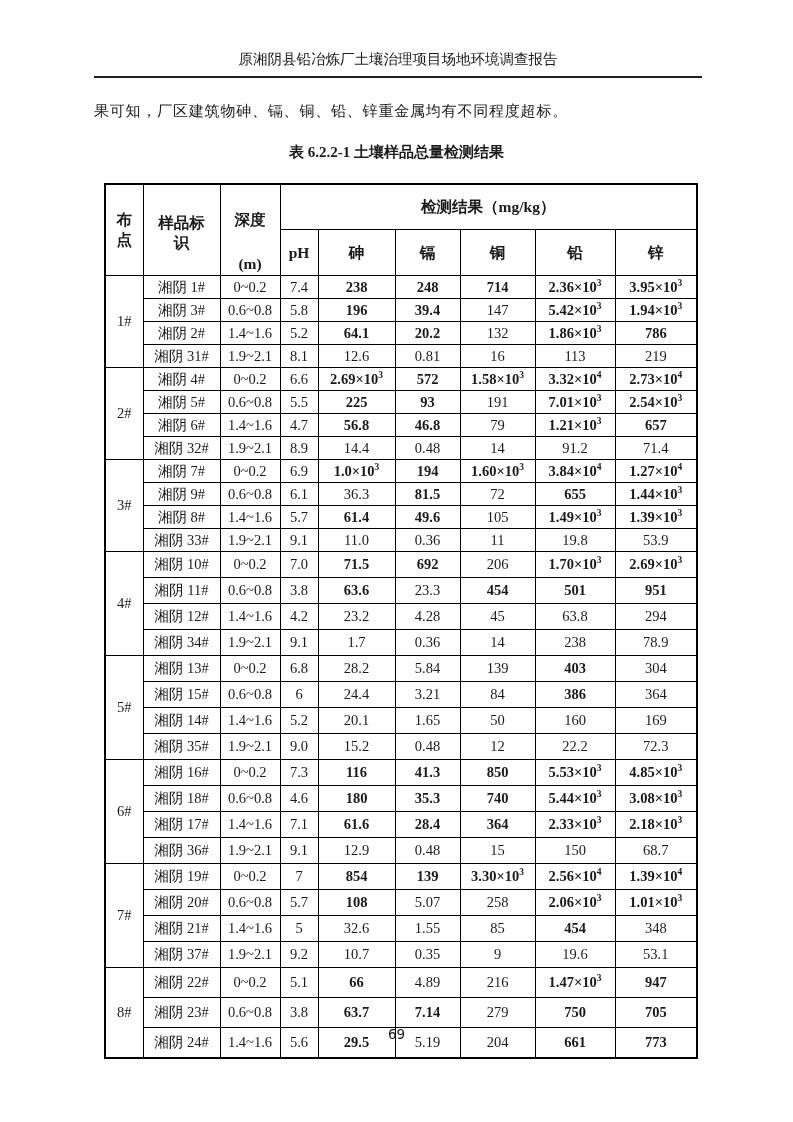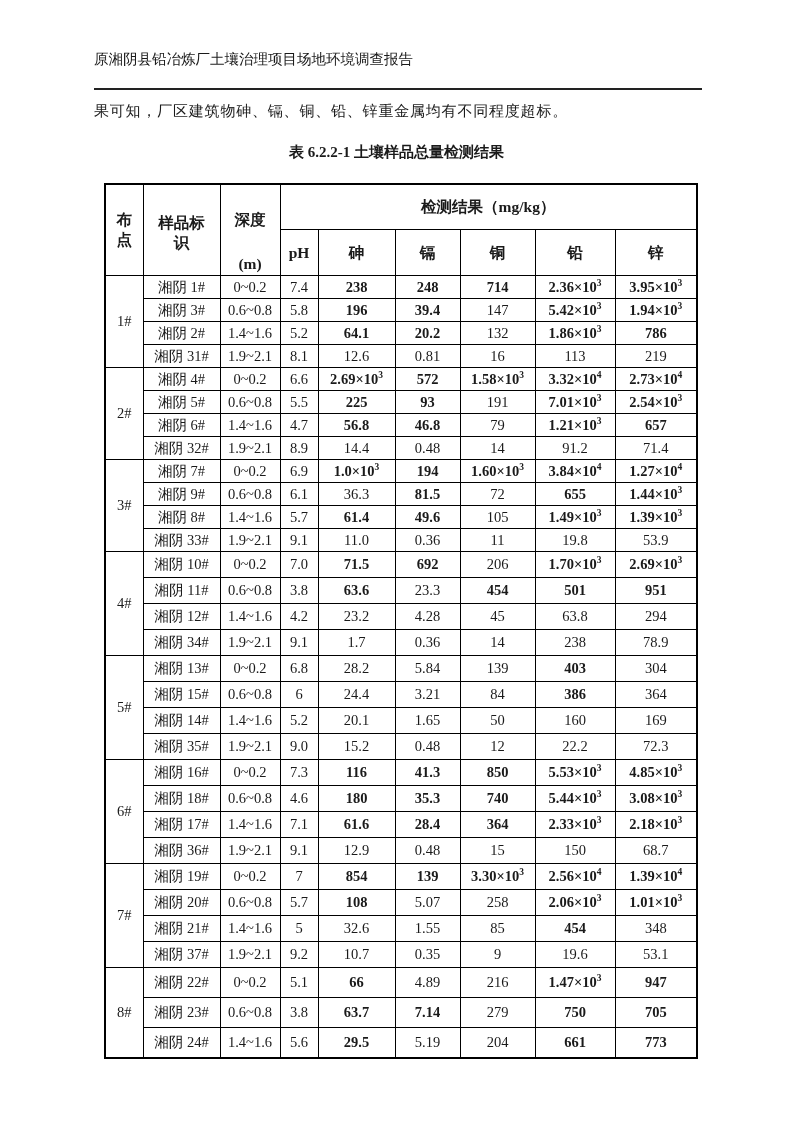--- a/index.html
+++ b/index.html
@@ -8,22 +8,23 @@
     position:relative;
     width:793px; height:1122px;
     margin:0 auto;
     background:#ffffff;
     font-family:"Liberation Serif","DejaVu Serif",serif;
     color:#1a1a1a;
     overflow:hidden;
   }
   .doc-header {
     position:absolute; top:50px; left:94px; width:608px;
+    text-align:center;
     font-size:14.5px;
-    padding-bottom:19px;
+    padding-bottom:7px;
     border-bottom:2px solid #222;
   }
   .body-text {
     position:absolute; top:101px; left:94px; width:612px;
     font-size:15px;
     letter-spacing:0.8px;
     line-height:1.4;
     text-align:justify;
   }
   .table-caption {
@@ -430,14 +431,15 @@
             <td class="b">29.5</td>
             <td>5.19</td>
             <td>204</td>
             <td class="b">661</td>
             <td class="b">773</td>
           </tr>
         </tbody>
     </table>
   </div>
 
+  <div class="page-number">69</div>
 
 </div>
 
 </body></html>

